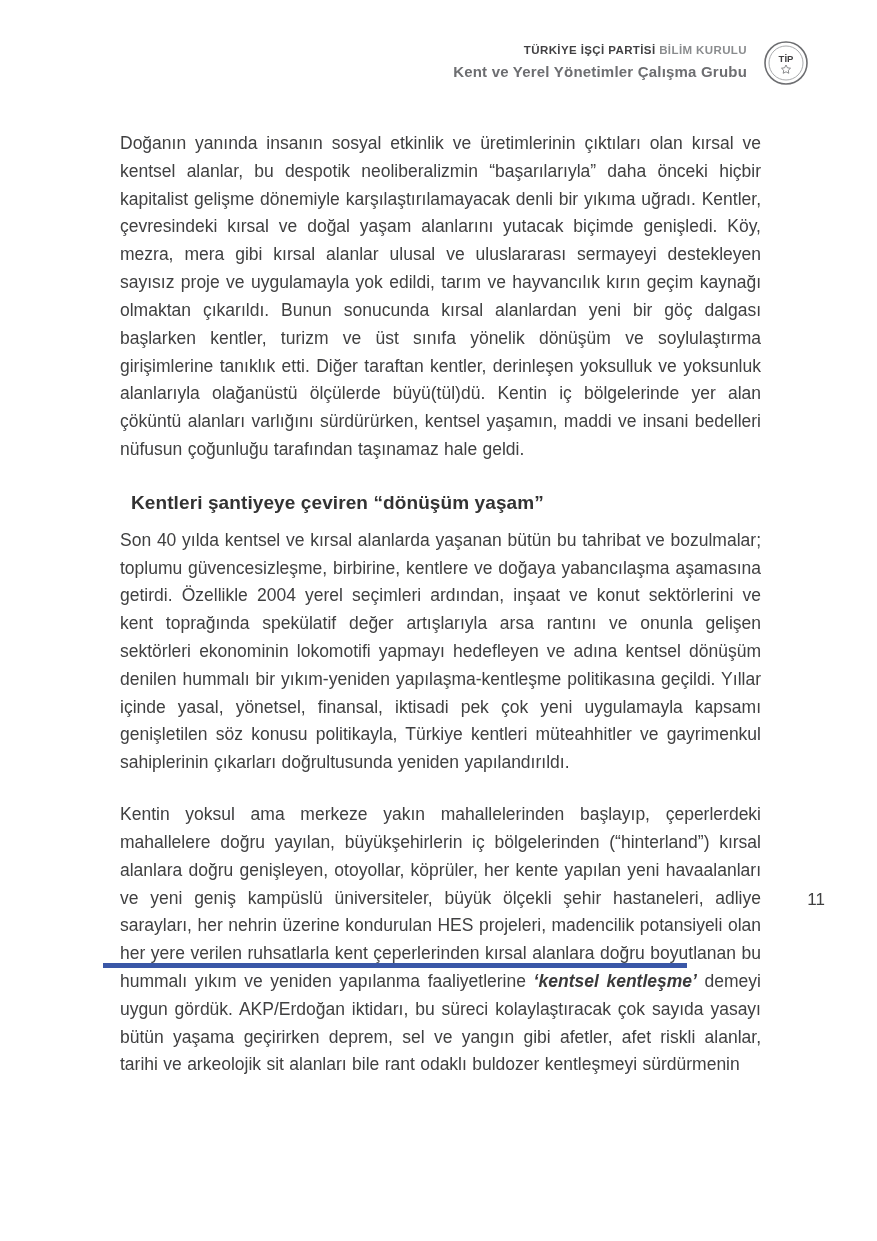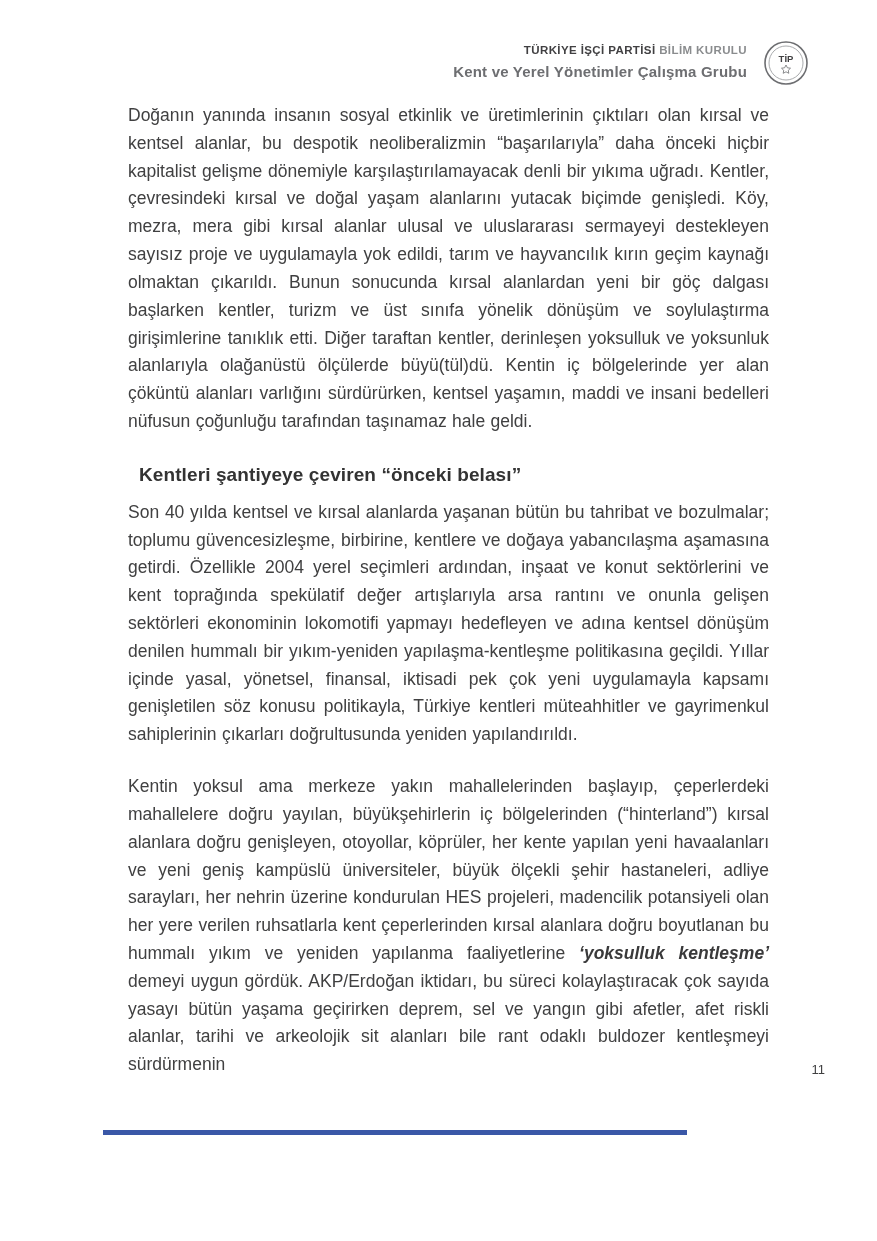--- a/index.html
+++ b/index.html
@@ -7,21 +7,21 @@
   body {
     width: 877px;
     height: 1241px;
     font-family: "Liberation Sans", sans-serif;
     position: relative;
     overflow: hidden;
   }
   .page {
     position: relative;
     width: 877px;
-    height: 1135px;
+    height: 968px;
     background: #ffffff;
     text-decoration: underline;
   }
 
   
   .page-header {
     position: absolute;
     top: 40px;
     right: 68px;
     display: flex;
@@ -50,23 +50,22 @@
   .logo {
     width: 46px;
     height: 46px;
     flex: 0 0 auto;
   }
 
   
   .content {
     position: absolute;
     left: 120px;
-    top: 102px;
+    top: 130px;
     width: 641px;
-    margin-left: 8px;
   }
   .content p {
     font-size: 17.5px;
     line-height: 1.59;
     color: #404041;
     text-align: justify;
     margin-bottom: 24px;
     word-spacing: 0.5px;
   }
   .content h2 {
@@ -80,21 +79,21 @@
     font-weight: bold;
     font-style: italic;
     color: #3a3a3b;
   }
 
   
   .page-number {
     position: absolute;
     right: 52px;
     bottom: 58px;
-    font-size: 13px;
+    font-size: 17px;
     color: #404041;
   }
   .next-page-edge {
     position: absolute;
     left: 103px;
     bottom: 0;
     width: 584px;
     height: 5px;
     background: #3a57a7;
   }
@@ -118,26 +117,26 @@
         <circle cx="23" cy="23" r="17" fill="none" stroke="#939598" stroke-width="0.8"></circle>
         <text x="23" y="22" text-anchor="middle" font-size="9.5" font-weight="bold" fill="#414042" font-family="Liberation Sans, sans-serif">TİP</text>
         <path d="M23 25 l1.4 2.8 3.1 .4 -2.2 2.1 .5 3 -2.8 -1.5 -2.8 1.5 .5 -3 -2.2 -2.1 3.1 -.4 z" fill="none" stroke="#6d6e71" stroke-width="0.8"></path>
       </svg>
     </div>
   </header>
 
   <main class="content">
     <p>Doğanın yanında insanın sosyal etkinlik ve üretimlerinin çıktıları olan kırsal ve kentsel alanlar, bu despotik neoliberalizmin “başarılarıyla” daha önceki hiçbir kapitalist gelişme dönemiyle karşılaştırılamayacak denli bir yıkıma uğradı. Kentler, çevresindeki kırsal ve doğal yaşam alanlarını yutacak biçimde genişledi. Köy, mezra, mera gibi kırsal alanlar ulusal ve uluslararası sermayeyi destekleyen sayısız proje ve uygulamayla yok edildi, tarım ve hayvancılık kırın geçim kaynağı olmaktan çıkarıldı. Bunun sonucunda kırsal alanlardan yeni bir göç dalgası başlarken kentler, turizm ve üst sınıfa yönelik dönüşüm ve soylulaştırma girişimlerine tanıklık etti. Diğer taraftan kentler, derinleşen yoksulluk ve yoksunluk alanlarıyla olağanüstü ölçülerde büyü(tül)dü. Kentin iç bölgelerinde yer alan çöküntü alanları varlığını sürdürürken, kentsel yaşamın, maddi ve insani bedelleri nüfusun çoğunluğu tarafından taşınamaz hale geldi.</p>
 
-    <h2>Kentleri şantiyeye çeviren “önceki belası”</h2>
+    <h2>Kentleri şantiyeye çeviren “dönüşüm yaşam”</h2>
 
     <p>Son 40 yılda kentsel ve kırsal alanlarda yaşanan bütün bu tahribat ve bozulmalar; toplumu güvencesizleşme, birbirine, kentlere ve doğaya yabancılaşma aşamasına getirdi. Özellikle 2004 yerel seçimleri ardından, inşaat ve konut sektörlerini ve kent toprağında spekülatif değer artışlarıyla arsa rantını ve onunla gelişen sektörleri ekonominin lokomotifi yapmayı hedefleyen ve adına kentsel dönüşüm denilen hummalı bir yıkım-yeniden yapılaşma-kentleşme politikasına geçildi. Yıllar içinde yasal, yönetsel, finansal, iktisadi pek çok yeni uygulamayla kapsamı genişletilen söz konusu politikayla, Türkiye kentleri müteahhitler ve gayrimenkul sahiplerinin çıkarları doğrultusunda yeniden yapılandırıldı.</p>
 
     <p><span>Kentin yoksul ama merkeze yakın mahallelerinden başlayıp, çeperlerdeki mahallelere doğru yayılan, büyükşehirlerin iç bölgelerinden (“hinterland”) kırsal alanlara doğru genişleyen, otoyollar, köprüler, her kente yapılan yeni havaalanları ve yeni geniş kampüslü üniversiteler, büyük ölçekli şehir hastaneleri, adliye sarayları, her nehrin üzerine kondurulan HES projeleri, madencilik potansiyeli olan her yere verilen ruhsatlarla kent çeperlerinden kırsal alanlara doğru boyutlanan bu hummalı yıkım ve yeniden yapılanma faaliyetlerine</span>
-      <span class="emphasis">‘yoksulluk kentleşme’</span>
+      <span class="emphasis">‘kentsel kentleşme’</span>
       <span>demeyi uygun gördük. AKP/Erdoğan iktidarı, bu süreci kolaylaştıracak çok sayıda yasayı bütün yaşama geçirirken deprem, sel ve yangın gibi afetler, afet riskli alanlar, tarihi ve arkeolojik sit alanları bile rant odaklı buldozer kentleşmeyi sürdürmenin</span></p>
   </main>
 
   <div class="page-number">11</div>
 
   <div class="next-page-edge"></div>
 
 </div>
 
 </body></html>

